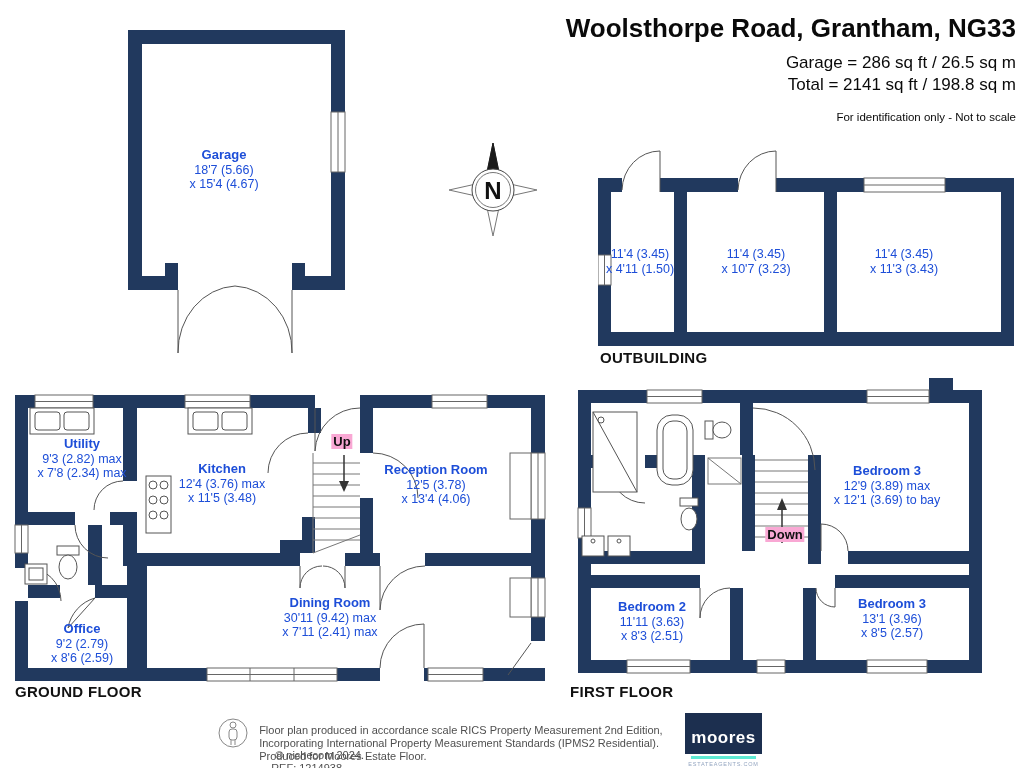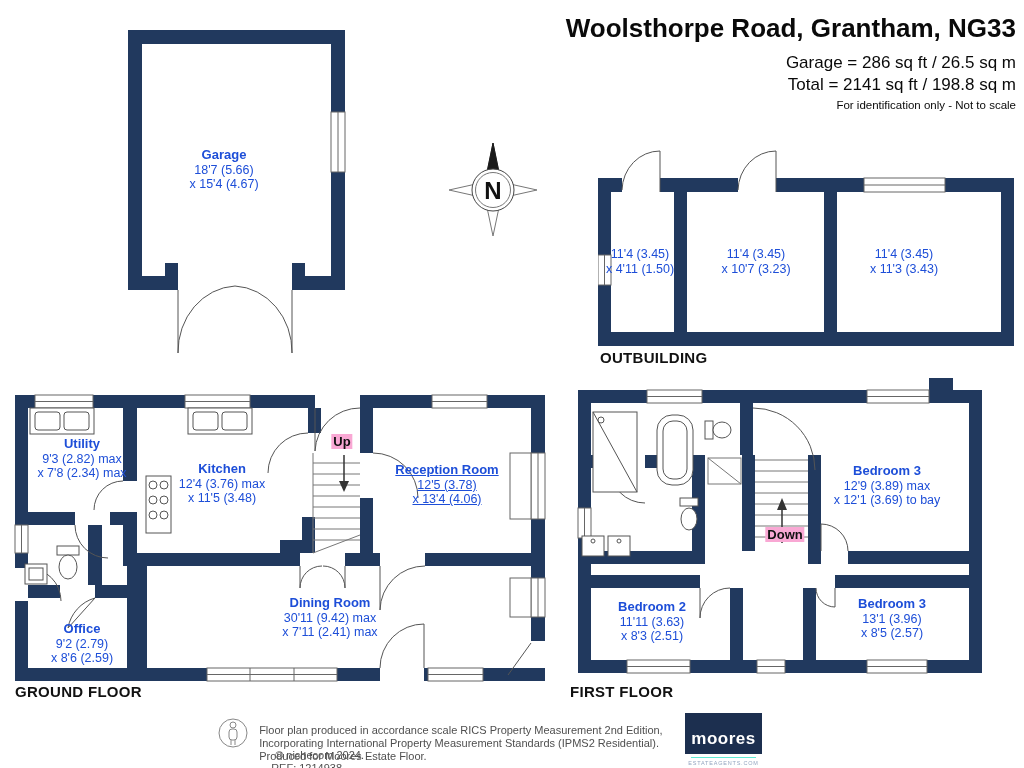--- a/index.html
+++ b/index.html
@@ -3,34 +3,34 @@
 <meta charset="utf-8">
 <style>
   html,body{margin:0;padding:0;}
   body{width:1024px;height:768px;position:relative;background:#ffffff;overflow:hidden;
        font-family:"Liberation Sans", sans-serif;color:#111;}
   .abs{position:absolute;}
   
   #header{position:absolute;top:13px;right:8px;text-align:right;}
   .hdr-title{font-size:26px;font-weight:bold;color:#0a0a0a;margin-bottom:8px;letter-spacing:0;}
   .hdr-line{font-size:17px;color:#0a0a0a;line-height:21.5px;}
-  .hdr-note{font-size:11.5px;color:#0a0a0a;margin-top:4px;}
+  .hdr-note{font-size:11.5px;color:#0a0a0a;margin-top:16px;}
   
   .room-label{position:absolute;transform:translateX(-50%);text-align:center;
               line-height:14.5px;font-size:12.5px;color:#1d4ed8;white-space:nowrap;}
   .room-label .rname{font-weight:bold;font-size:13px;}
   .caption{position:absolute;font-weight:bold;font-size:15px;color:#111;letter-spacing:0.3px;}
   .stairs-label{position:absolute;transform:translateX(-50%);font-weight:bold;font-size:13px;
                 color:#111;background:#f9a8d4;padding:0 2px;}
   
   .ft-line{position:absolute;left:253px;font-size:11px;color:#4f4f4f;white-space:pre;}
   #logo{position:absolute;left:685px;top:713px;width:77px;height:41px;background:#1c2f4f;
         display:flex;flex-direction:column;align-items:center;justify-content:center;}
   #logo .logo-main{color:#fff;font-size:17px;font-weight:bold;letter-spacing:0.5px;
-        line-height:17px;border-bottom:1px solid #5eead4;padding-bottom:10px;margin-top:28px;}
+        line-height:17px;border-bottom:3px solid #5eead4;padding-bottom:10px;margin-top:28px;}
   #logo .logo-sub{color:#93a5c0;font-size:5.5px;letter-spacing:0.8px;margin-top:2px;}
 </style>
 </head>
 <body>
 
 <div id="header">
   <div class="hdr-title">Woolsthorpe Road, Grantham, NG33</div>
   <div class="hdr-line">Garage = 286 sq ft / 26.5 sq m</div>
   <div class="hdr-line">Total = 2141 sq ft / 198.8 sq m</div>
   <div class="hdr-note">For identification only - Not to scale</div>
@@ -334,21 +334,21 @@
 <div class="room-label" style="left:82px;top:437px;">
   <div class="rname">Utility</div>
   <div>9'3 (2.82) max</div>
   <div>x 7'8 (2.34) max</div>
 </div>
 <div class="room-label" style="left:222px;top:462px;">
   <div class="rname">Kitchen</div>
   <div>12'4 (3.76) max</div>
   <div>x 11'5 (3.48)</div>
 </div>
-<div class="room-label" style="left:447px;top:463px;text-decoration:underline;">
+<div class="room-label" style="left:436px;top:463px;">
   <div class="rname">Reception Room</div>
   <div>12'5 (3.78)</div>
   <div>x 13'4 (4.06)</div>
 </div>
 <div class="room-label" style="left:330px;top:596px;">
   <div class="rname">Dining Room</div>
   <div>30'11 (9.42) max</div>
   <div>x 7'11 (2.41) max</div>
 </div>
 <div class="room-label" style="left:82px;top:622px;">

